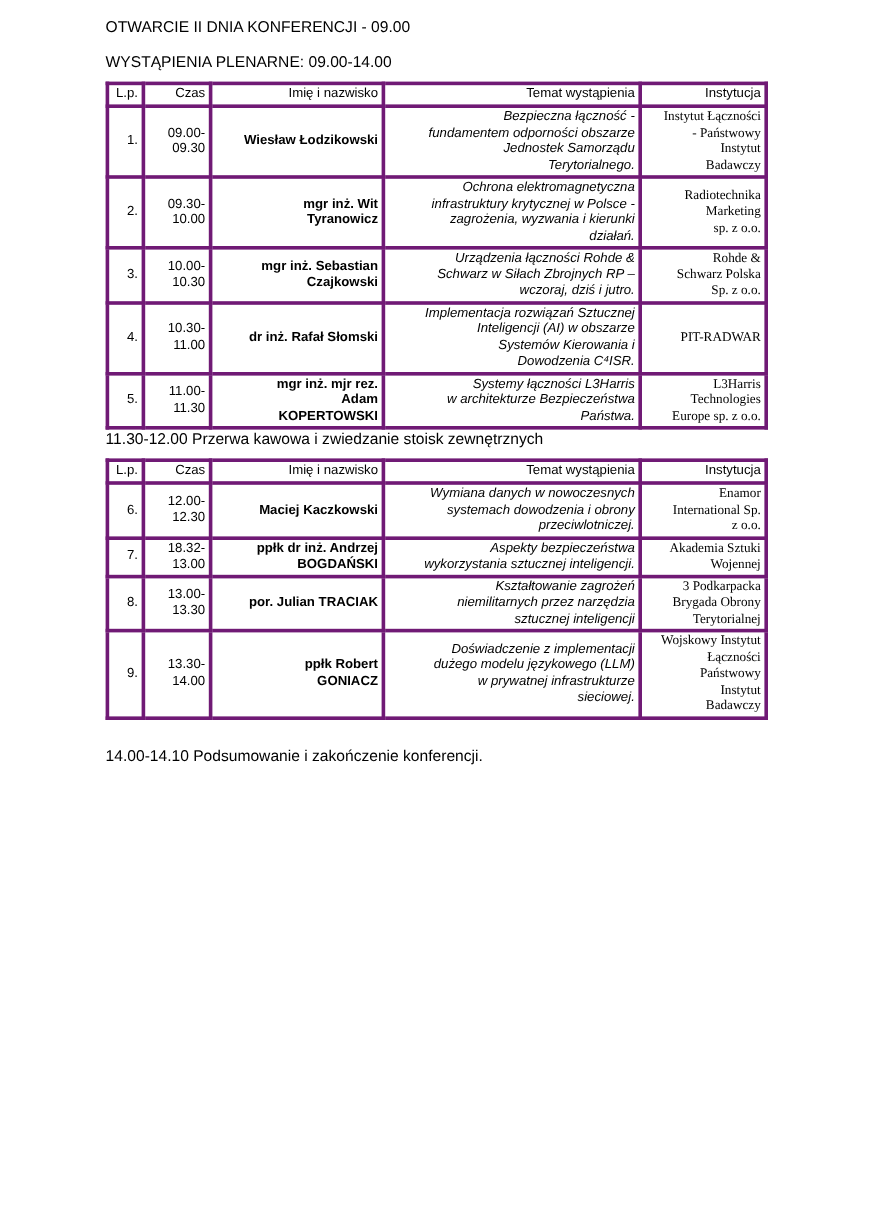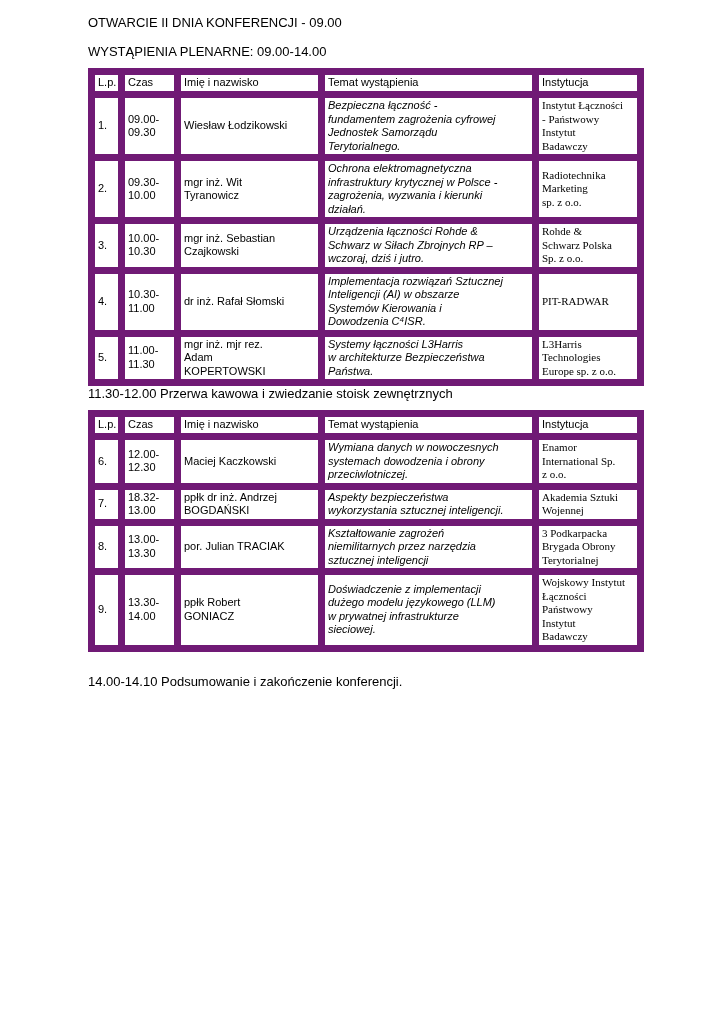--- a/index.html
+++ b/index.html
@@ -34,37 +34,37 @@
   table.schedule {
     border-collapse: collapse;
     table-layout: fixed;
     width: 549px;
     font-size: 11px;
     line-height: 13.5px;
     margin-top: 9px;
   }
   table.schedule th,
   table.schedule td {
-    border: 7px solid #701a75;
+    border: 3px solid #701a75;
     padding: 1px 3px;
-    text-align: left;
+    text-align: right;
     vertical-align: middle;
     overflow: hidden;
   }
   table.schedule th {
     font-weight: normal;
     height: 14px;
   }
   col.c-lp   { width: 30px; }
   col.c-czas { width: 56px; }
   col.c-name { width: 144px; }
   col.c-topic{ width: 214px; }
   col.c-inst { width: 105px; }
   td.cell-czas { white-space: pre-line; }
-  td.cell-name { font-weight: normal; white-space: pre-line; }
+  td.cell-name { font-weight: bold; white-space: pre-line; }
   td.cell-topic {
     font-style: italic;
     text-align: left;
     white-space: pre-line;
   }
   td.cell-inst { white-space: pre-line; font-family: Liberation Serif, serif; }
   .note {
     font-size: 13px;
     line-height: 15px;
     margin: 0;
@@ -97,21 +97,21 @@
         <th>Instytucja</th>
       </tr>
     </thead>
     <tbody>
       <tr>
         <td class="cell-lp">1.</td>
         <td class="cell-czas">09.00-
 09.30</td>
         <td class="cell-name">Wiesław Łodzikowski</td>
         <td class="cell-topic">Bezpieczna łączność -
-fundamentem zagrożenia cyfrowej
+fundamentem odporności obszarze
 Jednostek Samorządu
 Terytorialnego.</td>
         <td class="cell-inst">Instytut Łączności
 - Państwowy
 Instytut
 Badawczy</td>
       </tr>
       <tr>
         <td class="cell-lp">2.</td>
         <td class="cell-czas">09.30-

